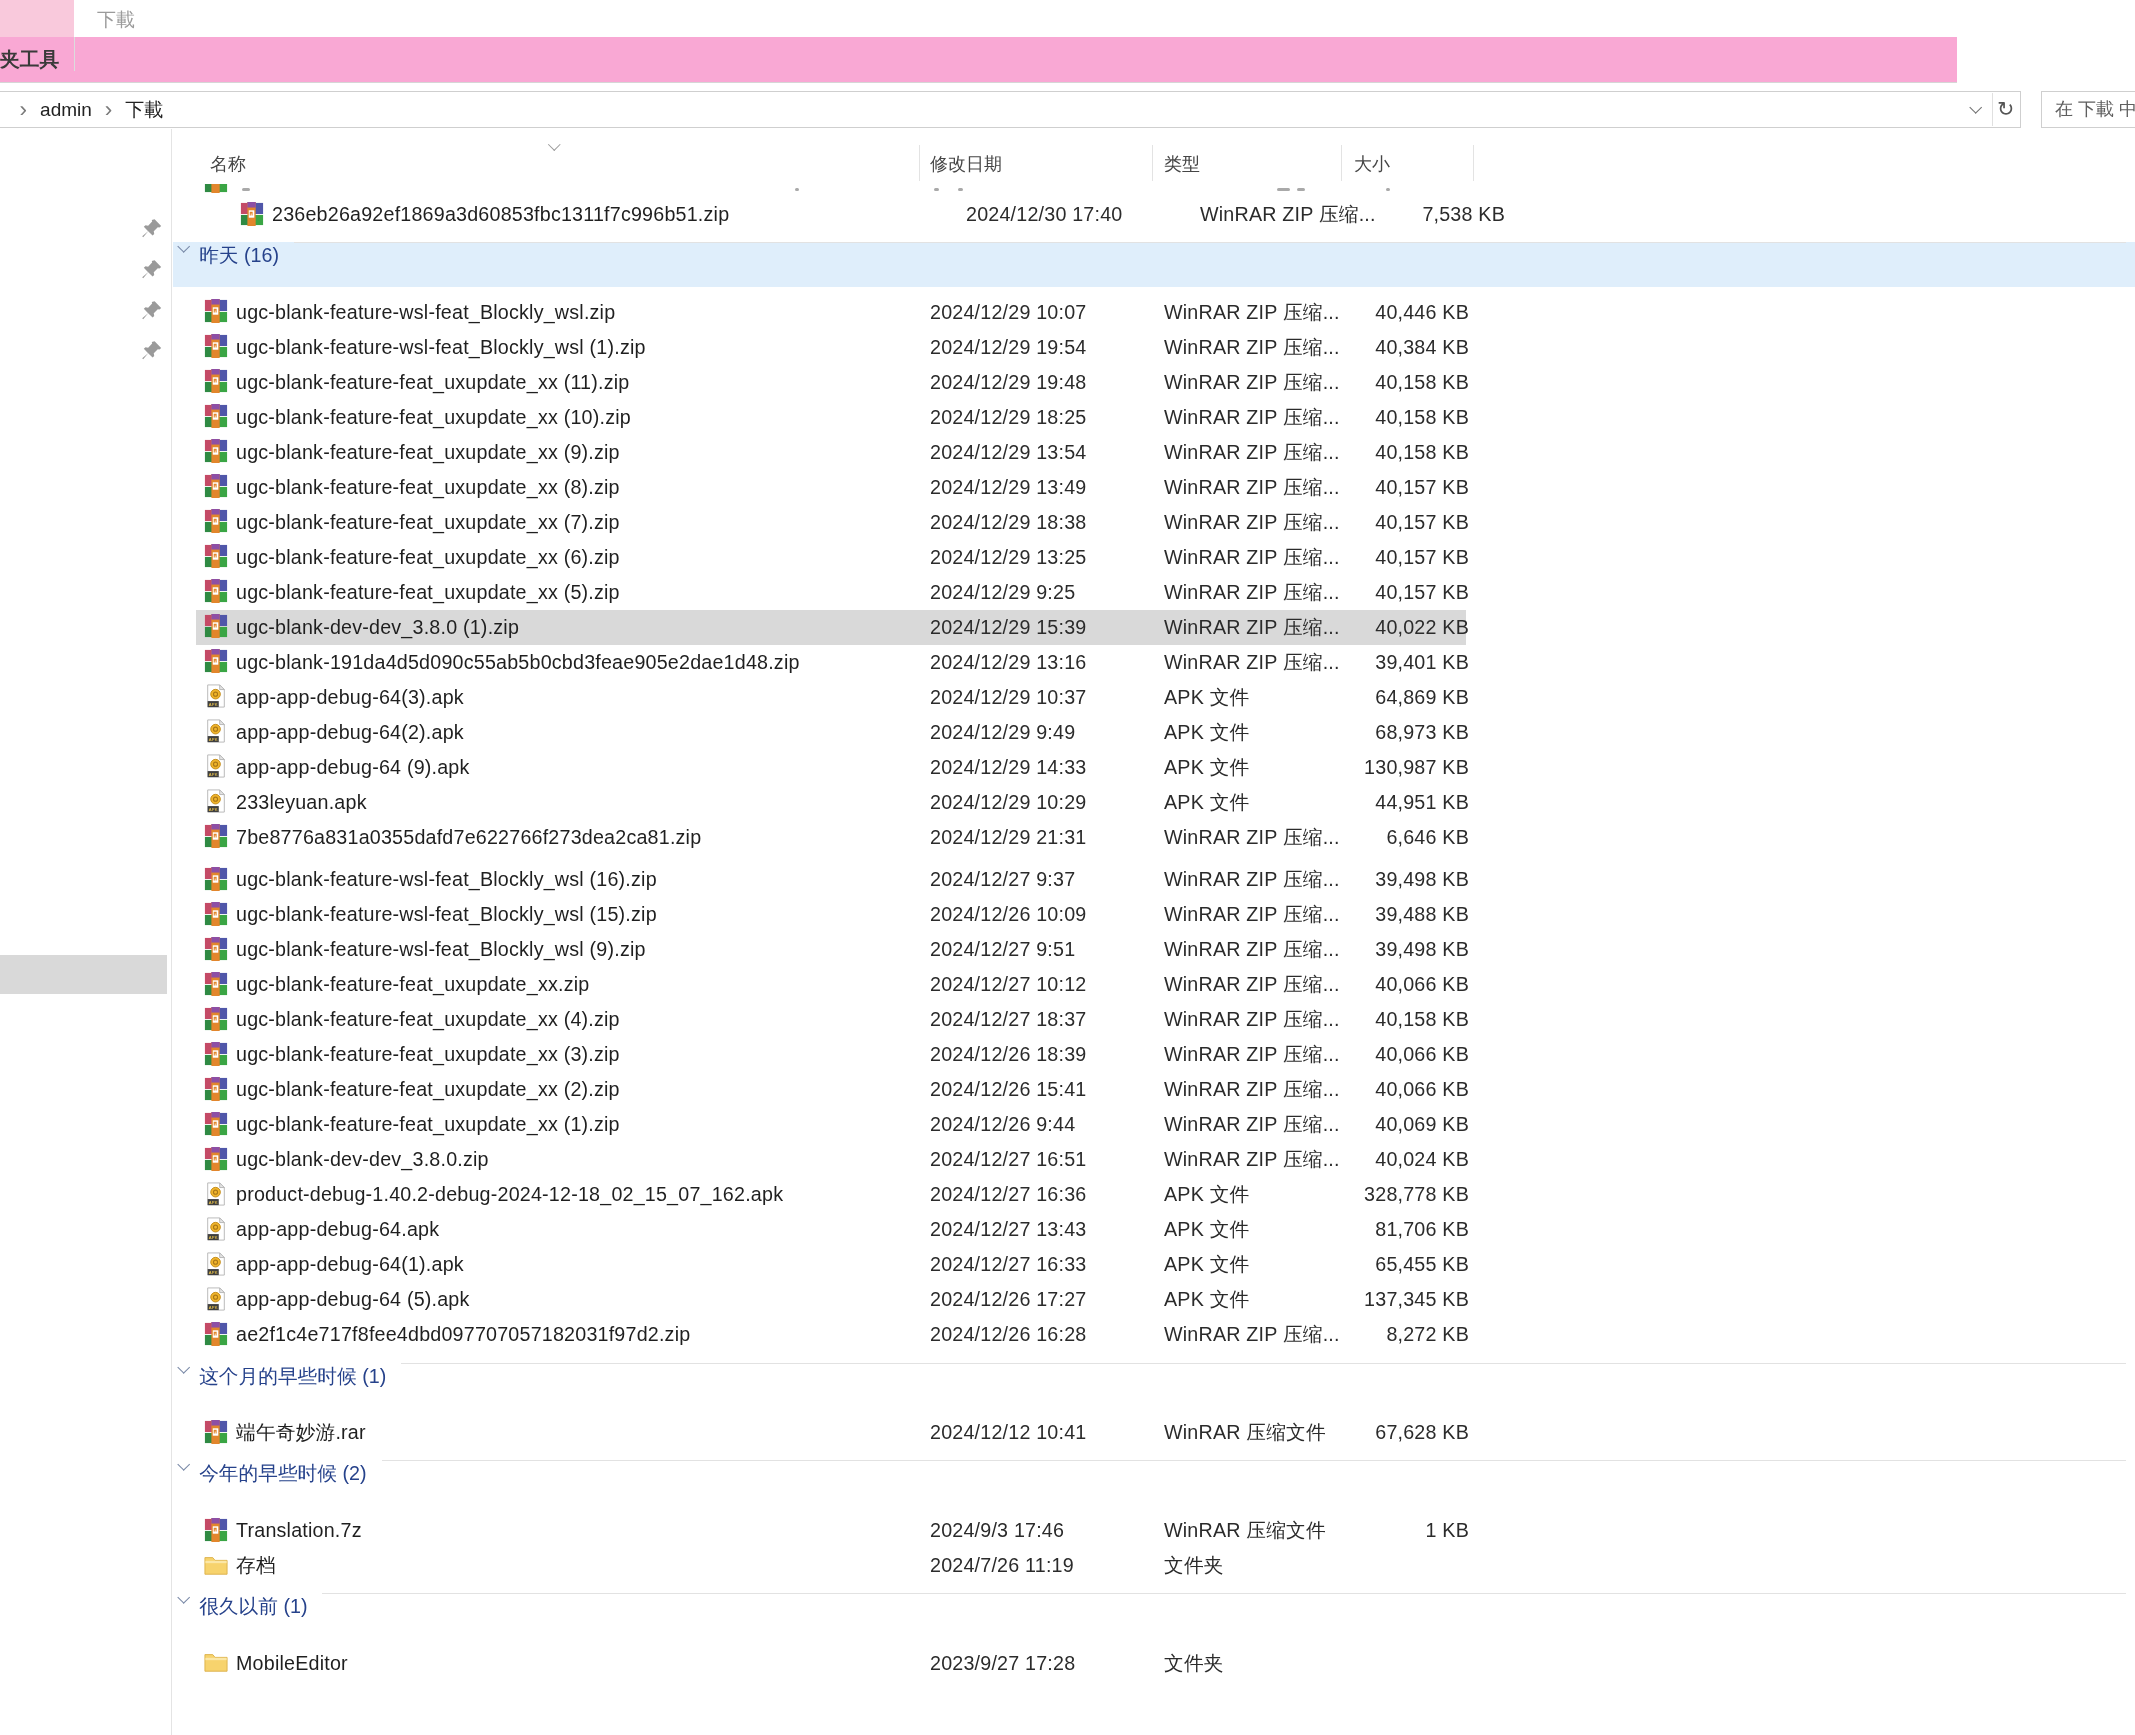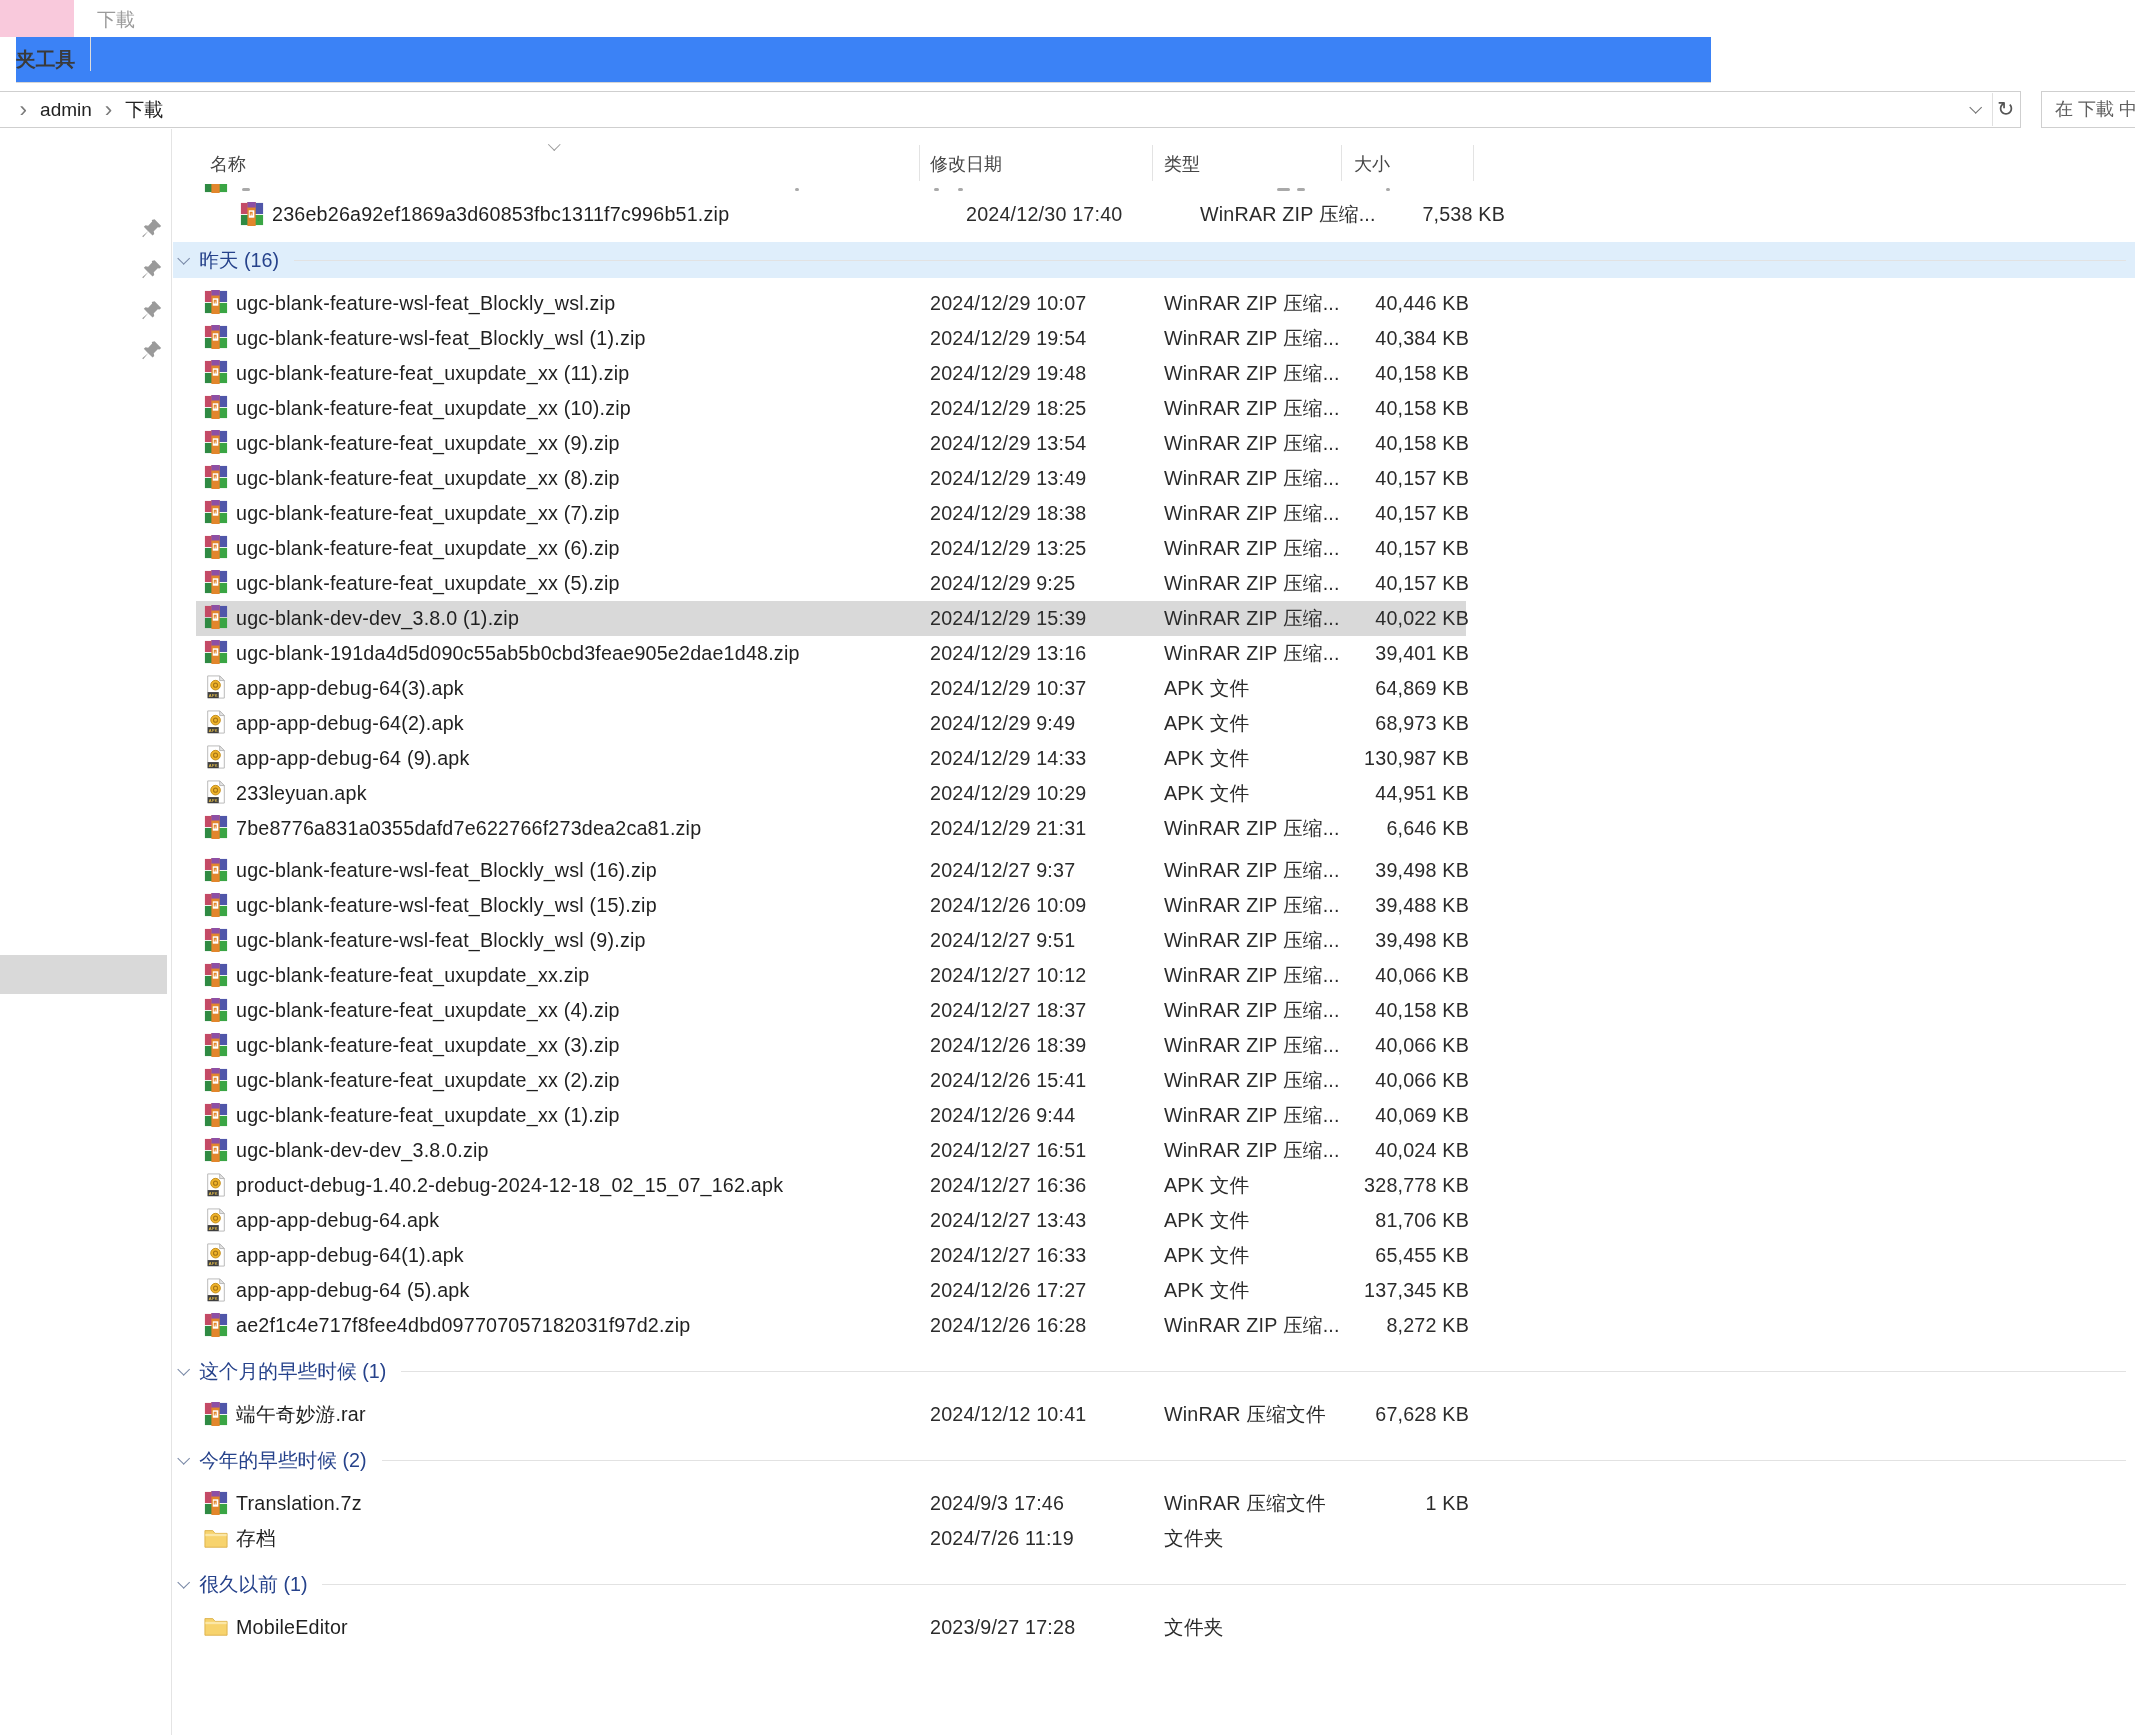--- a/index.html
+++ b/index.html
@@ -7,21 +7,21 @@
     width:2135px;height:1735px;position:relative;overflow:hidden;
     background:#ffffff;
     font-family:"Liberation Sans","DejaVu Sans",sans-serif;
     color:#1f1f1f;
   }
   
   .titlebar{position:absolute;left:0;top:0;width:2135px;height:37px;background:#fff;}
   .pink-block{position:absolute;left:0;top:0;width:74px;height:37px;background:#f9c9dc;}
   .window-title{position:absolute;left:97px;top:6.6px;font-size:19px;color:#9b9b9b;}
   
-  .ribbonrow{position:absolute;left:16px;top:37px;width:1695px;height:45px;background:#3b82f6;border-bottom:0.9px solid #d6d6d6;}
+  .ribbonrow{position:absolute;left:0;top:37px;width:1957px;height:45px;background:#f9a8d4;border-bottom:0.9px solid #d6d6d6;}
   .ribbon-tab{position:absolute;left:0;top:0;width:74px;height:34px;border-right:0.9px solid #dcdcdc;
     font-size:19.7px;font-weight:600;color:#3a3a3a;line-height:45px;white-space:nowrap;overflow:hidden;}
   
   .toolbar{position:absolute;left:0;top:83px;width:2135px;height:55px;background:#fff;}
   .addressbox{position:absolute;left:-1.9px;top:8.4px;width:2023px;height:37px;border:0.9px solid #cfcfcf;background:#fff;box-sizing:border-box;}
   .breadcrumb{position:absolute;left:7.5px;top:0;height:35px;display:flex;align-items:center;font-size:19px;color:#222;}
   .bc-sep{color:#7a7a7a;font-size:22.5px;margin:0 13px;line-height:32px;}
   .bc-item{cursor:default;}
   .addr-dropdown{position:absolute;right:30px;top:0;width:28px;height:35px;}
   .chev{display:inline-block;width:8.4px;height:8.4px;border-right:1.9px solid #707070;border-bottom:1.9px solid #707070;transform:rotate(45deg);}
@@ -44,21 +44,21 @@
   .colheader .h-date{position:absolute;left:757px;top:13px;}
   .colheader .h-type{position:absolute;left:991px;top:13px;}
   .colheader .h-size{position:absolute;left:1181px;top:13px;}
   .colheader .vsep{position:absolute;top:5.6px;width:0.9px;height:36px;background:#e3e3e3;}
   .sort-chev{position:absolute;left:377px;top:0.9px;width:7.5px;height:7.5px;border-right:1.9px solid #9a9a9a;border-bottom:1.9px solid #9a9a9a;transform:rotate(45deg);}
   
   .partial-row{position:relative;height:13px;overflow:hidden;}
   .partial-row .icon-clip{position:absolute;left:31px;top:-15px;}
   .frag{position:absolute;top:3.7px;height:3.7px;background:#a9a9a9;border-radius:1.9px;}
   
-  .group-header{display:flex;align-items:center;height:36px;margin-top:10.3px;font-size:19.7px;color:#26428b;}
+  .group-header{display:flex;height:45px;margin-top:10.3px;font-size:19.7px;color:#26428b;}
   .group-header .g-chev{width:8.4px;height:8.4px;border-right:1.9px solid #7787a5;border-bottom:1.9px solid #7787a5;transform:rotate(45deg);margin:0 11.2px 3.7px 5.6px;flex:none;}
   .group-header .g-line{flex:1;height:0.9px;background:#e2e2e2;margin-left:15px;margin-right:9.4px;}
   .group-header.highlighted{background:#dfeefb;}
   .rows{margin-top:7.5px;}
   .row{position:relative;height:35px;font-size:19.7px;letter-spacing:0.2px;}
   .row.selected{background-image:linear-gradient(#d9d9d9,#d9d9d9);background-repeat:no-repeat;background-position:23.4px 0;background-size:1270px 100%;}
   .cell-icon{position:absolute;left:31px;top:4.7px;width:24px;height:24px;}
   .cell-icon svg{display:block;}
   .cell-name{position:absolute;left:63px;top:0;line-height:35px;white-space:nowrap;color:#1f1f1f;}
   .cell-date{position:absolute;left:757px;top:0;line-height:35px;white-space:nowrap;color:#2b2b2b;}

